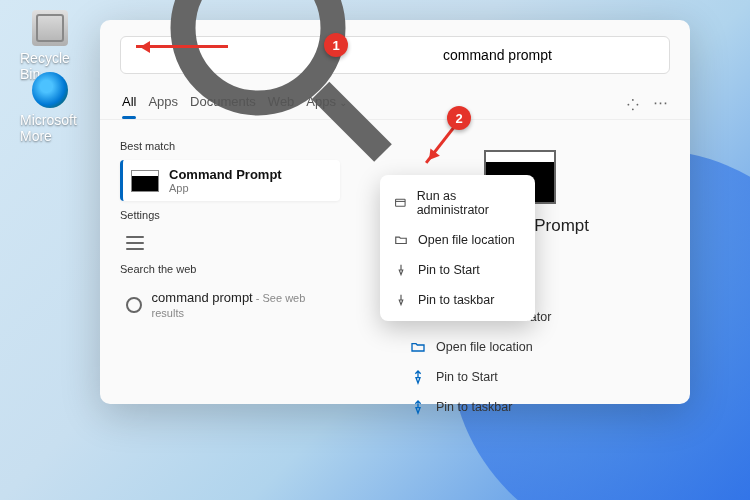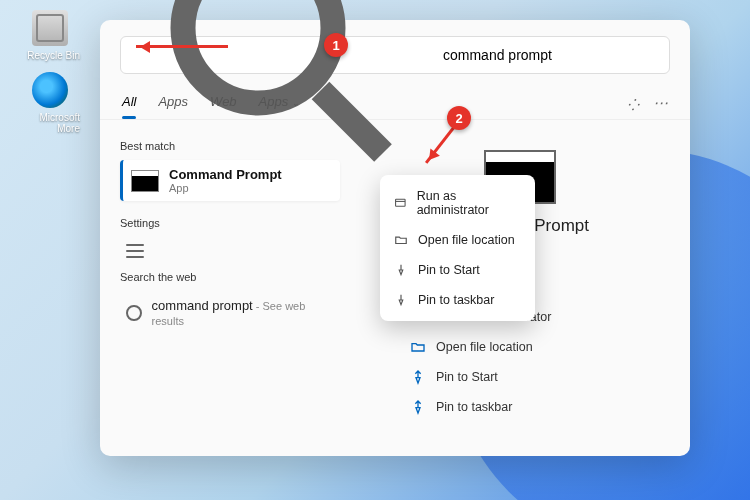--- a/index.html
+++ b/index.html
@@ -1,26 +1,26 @@
 <!DOCTYPE html>
 <html><head>
 <meta charset="utf-8">
 <style>
 * { margin: 0; padding: 0; box-sizing: border-box; font-family: "Segoe UI", sans-serif; }
 body { width: 750px; height: 500px; background: linear-gradient(135deg, #d4e8f5 0%, #c8dff0 40%, #b0d4ed 60%, #3b82e6 100%); position: relative; overflow: hidden; }
 .wave { position: absolute; bottom: -50px; right: -100px; width: 400px; height: 400px; background: radial-gradient(circle at 30% 30%, #4a90e2, #2563eb); border-radius: 50%; opacity: 0.7; }
-.desktop-icon { position: absolute; width: 60px; text-align: right; color: #fff; font-size: 10px; text-shadow: 0 1px 2px rgba(0,0,0,.5); }
+.desktop-icon { position: absolute; width: 60px; text-align: left; color: #fff; font-size: 14px; text-shadow: 0 1px 2px rgba(0,0,0,.5); }
 .desktop-icon .ico { width: 36px; height: 36px; margin: 0 auto 4px; border-radius: 4px; }
 .recycle { top: 10px; left: 20px; } .recycle .ico { background: linear-gradient(#e0e0e0,#b0b0b0); position: relative; }
 .recycle .ico::before { content:""; position:absolute; inset:4px; border:2px solid #888; border-radius:3px; }
 .edge { top: 72px; left: 20px; } .edge .ico { background: radial-gradient(circle at 40% 40%, #4cc2ff 20%, #0078d4 60%, #1b5e20 100%); border-radius:50%; }
-.search-panel { position: absolute; top: 20px; left: 100px; width: 590px; height: 436px; background: #fafafa; border-radius: 10px; box-shadow: 0 10px 40px rgba(0,0,0,.2); padding: 16px 0 0; }
+.search-panel { position: absolute; top: 20px; left: 100px; width: 590px; height: 384px; background: #fafafa; border-radius: 10px; box-shadow: 0 10px 40px rgba(0,0,0,.2); padding: 16px 0 0; }
 .search-box { margin: 0 20px 14px; height: 38px; background: #fff; border: 1px solid #ddd; border-radius: 6px; display: flex; align-items: center; padding: 0 12px; gap: 10px; }
 .search-box input { border: none; outline: none; font-size: 14px; flex: 1; background: transparent; }
-.tabs { display: flex; align-items: center; gap: 22px; padding: 0 22px; font-size: 13px; color: #555; border-bottom: 1px solid #eee; font-style: italic; }
+.tabs { display: flex; align-items: center; gap: 12px; padding: 0 22px; font-size: 13px; color: #555; border-bottom: 1px solid #eee; }
 .tab { padding: 6px 0 10px; cursor: pointer; position: relative; }
 .tab.active { color: #000; font-weight: 500; }
 .tab.active::after { content:""; position:absolute; bottom:0; left:0; right:0; height:3px; background:#0067c0; border-radius:2px; }
 .tabs-spacer { flex: 1; }
 .tabs-right { display: flex; gap: 14px; color: #666; font-size: 15px; }
 .body { display: flex; height: calc(100% - 100px); }
 .left { width: 250px; padding: 14px 10px 14px 20px; font-size: 13px; }
 .section-label { font-size: 11px; font-weight: 400; color: #333; margin: 6px 0 8px; }
 .result { display: flex; align-items: center; gap: 10px; padding: 7px 6px; border-radius: 4px; cursor: pointer; }
 .result.best { border-left: 3px solid #0067c0; background: #fff; box-shadow: 0 1px 3px rgba(0,0,0,.06); padding-left: 8px; }
@@ -67,41 +67,42 @@
     <span><svg viewBox="0 0 24 24" fill="none" stroke="#666" stroke-width="2">
           <circle cx="10" cy="10" r="6"></circle>
           <line x1="15" y1="15" x2="20" y2="20"></line>
         </svg></span>
     <input value="command prompt" style="">
   </div>
 
   <div class="tabs">
     <div class="tab active">All</div>
     <div class="tab">Apps</div>
+    <div class="tab">Documents</div>
     <div class="tab">Web</div>
     <div class="tab"><span>Apps</span> <span style="font-size:9px">⌄</span></div>
     <div class="tabs-spacer"></div>
     <div class="tabs-right">
       <span>⁘</span>
       <span>⋯</span>
     </div>
   </div>
 
   <div class="body">
     <div class="left">
       <div class="section-label">Best match</div>
       <div class="result best">
         <div class="cmd-thumb"></div>
         <div>
           <div class="result-title">Command Prompt</div>
           <div class="result-sub">App</div>
         </div>
       </div>
 
-      <div class="section-label" style="margin-top:16px">Settings</div>
+      <div class="section-label" style="margin-top:8px">Settings</div>
       <div class="result">
         <div class="settings-ico">
             <span></span>
             <span></span>
             <span></span>
           </div>
       </div>
 
       <div class="section-label" style="">Search the web</div>
       <div class="result">

